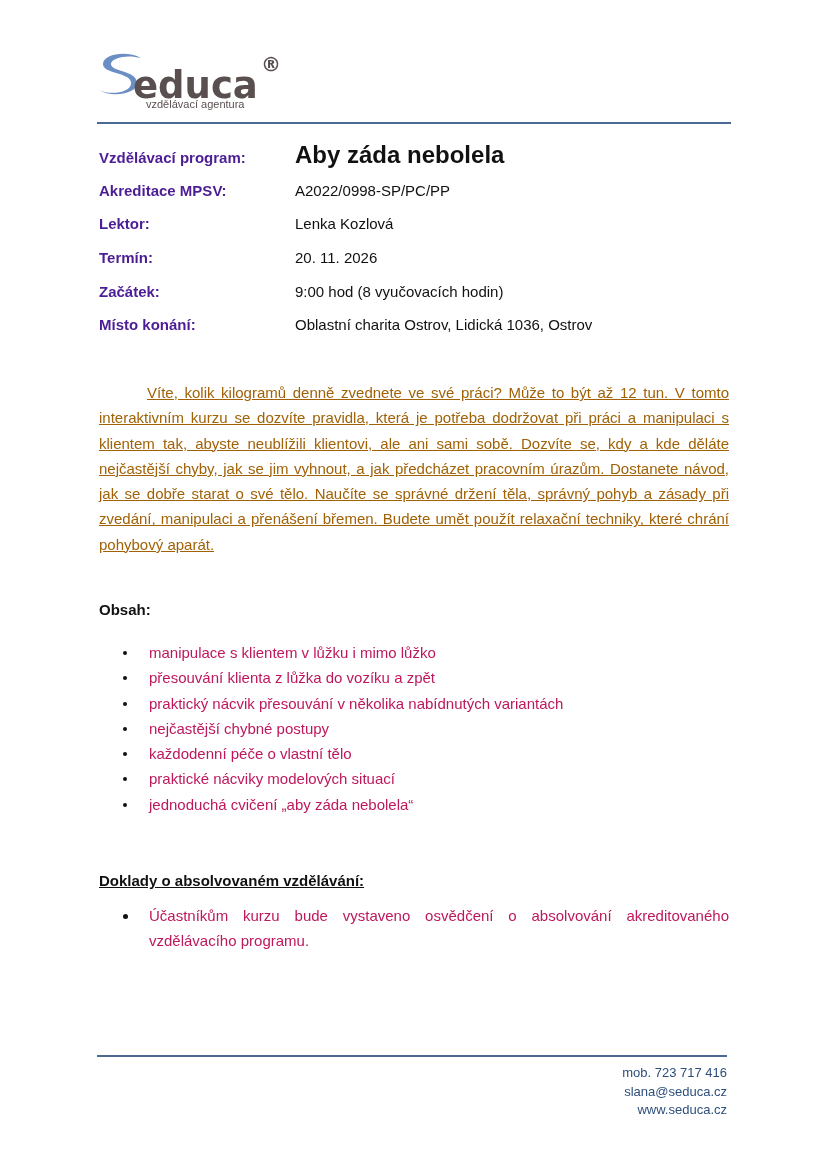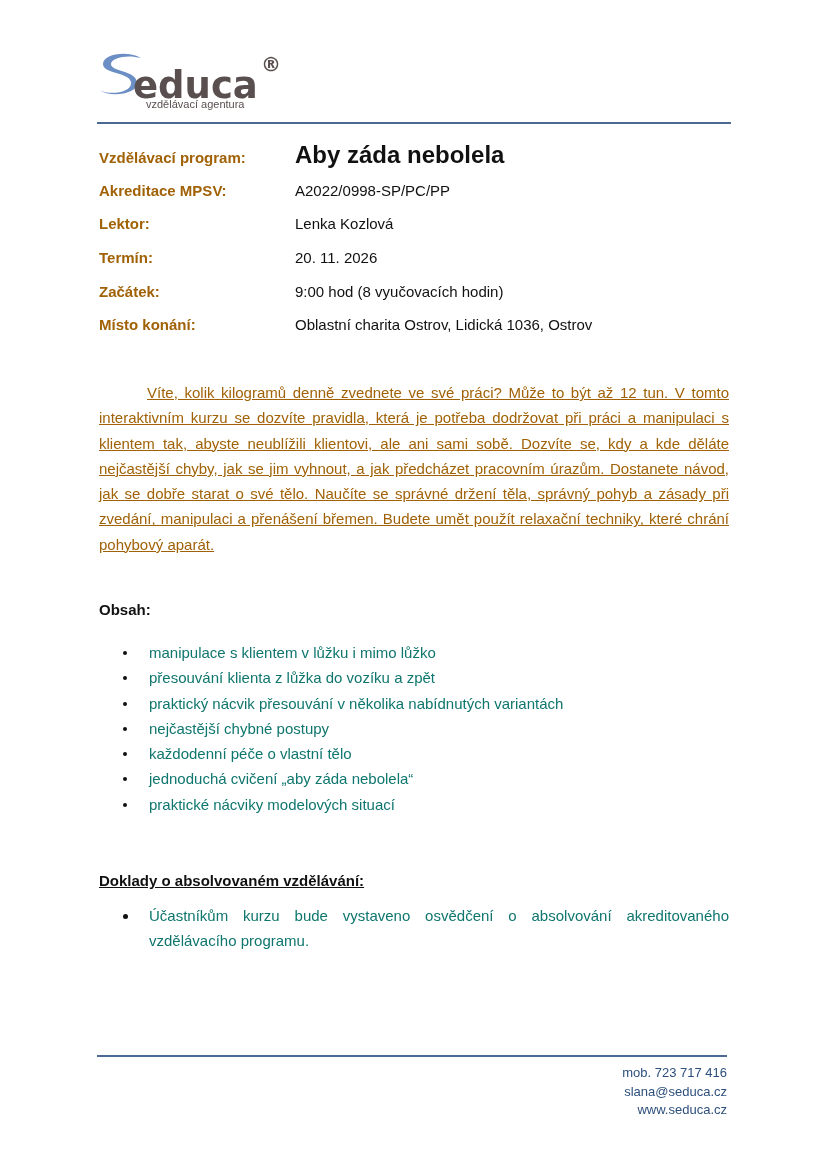--- a/index.html
+++ b/index.html
@@ -80,21 +80,21 @@
       width: 640px;
       height: 24px;
     }
     .info-label {
       position: absolute;
       left: 0;
       top: 0;
       font-weight: bold;
       font-size: 15px;
       line-height: 22px;
-      color: #a16207;
+      color: #4c1d95;
     }
     .info-value {
       position: absolute;
       left: 196px;
       top: 0;
       font-size: 15px;
       line-height: 22px;
       color: #111;
       white-space: nowrap;
     }
@@ -133,21 +133,21 @@
       width: 630px;
       margin: 0;
       padding: 0;
       list-style: none;
     }
     .bullets li {
       position: relative;
       padding-left: 50px;
       font-size: 15px;
       line-height: 25.3px;
-      color: #0f766e;
+      color: #be185d;
     }
     .bullet-dot {
       position: absolute;
       left: 24px;
       top: 11px;
       width: 4px;
       height: 4px;
       border-radius: 50%;
       background: #111;
     }
@@ -223,22 +223,22 @@
 
   <p class="intro">Víte, kolik kilogramů denně zvednete ve své práci? Může to být až 12 tun. V tomto interaktivním kurzu se dozvíte pravidla, která je potřeba dodržovat při práci a  manipulaci s klientem tak, abyste neublížili klientovi, ale ani sami sobě. Dozvíte se, kdy a kde děláte nejčastější chyby, jak se jim vyhnout, a jak předcházet pracovním úrazům. Dostanete návod, jak se dobře starat o své tělo. Naučíte se správné držení těla, správný pohyb a zásady při zvedání, manipulaci a přenášení břemen. Budete umět použít relaxační techniky, které chrání pohybový aparát.</p>
 
   <p class="heading" style="top:599px;">Obsah:</p>
   <ul class="bullets" style="top:640px;">
     <li><span class="bullet-dot"></span><span>manipulace s klientem v lůžku i mimo lůžko</span></li>
     <li><span class="bullet-dot"></span><span>přesouvání klienta z lůžka do vozíku a zpět</span></li>
     <li><span class="bullet-dot"></span><span>praktický nácvik přesouvání v několika nabídnutých variantách</span></li>
     <li><span class="bullet-dot"></span><span>nejčastější chybné postupy</span></li>
     <li><span class="bullet-dot"></span><span>každodenní péče o vlastní tělo</span></li>
+    <li><span class="bullet-dot"></span><span>praktické nácviky modelových situací</span></li>
     <li><span class="bullet-dot"></span><span>jednoduchá cvičení „aby záda nebolela“</span></li>
-    <li><span class="bullet-dot"></span><span>praktické nácviky modelových situací</span></li>
   </ul>
 
   <p class="heading" style="top:870px;text-decoration:underline;">Doklady o absolvovaném vzdělávání:</p>
   <ul class="bullets cert" style="top:903px;">
     <li><span class="bullet-dot"></span><span>Účastníkům kurzu bude vystaveno osvědčení o absolvování akreditovaného vzdělávacího programu.</span></li>
   </ul>
 
   <div class="rule-bottom"></div>
   <div class="footer-right">
     <div>mob. 723 717 416</div>

